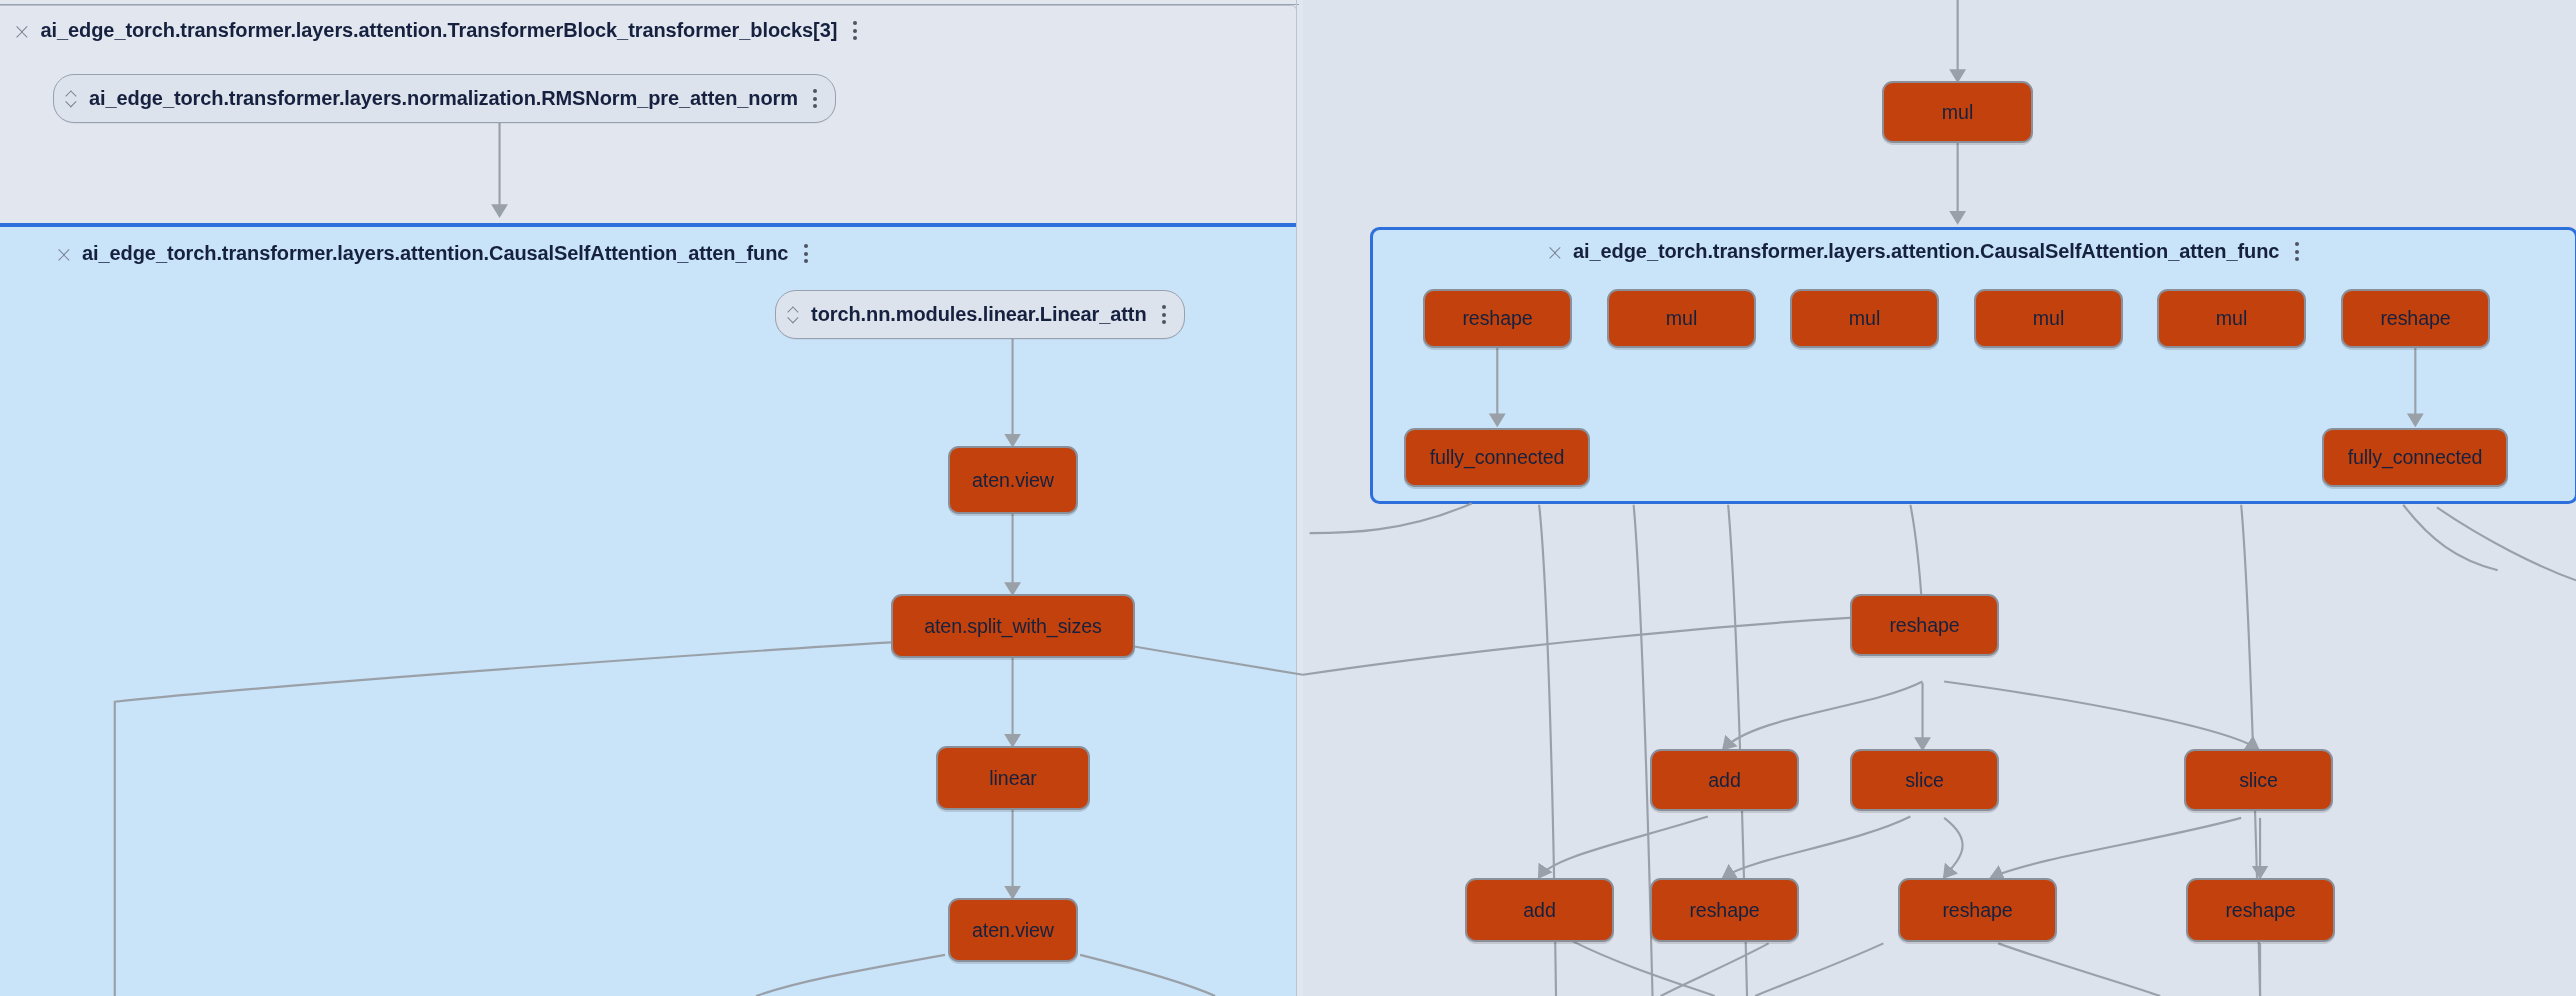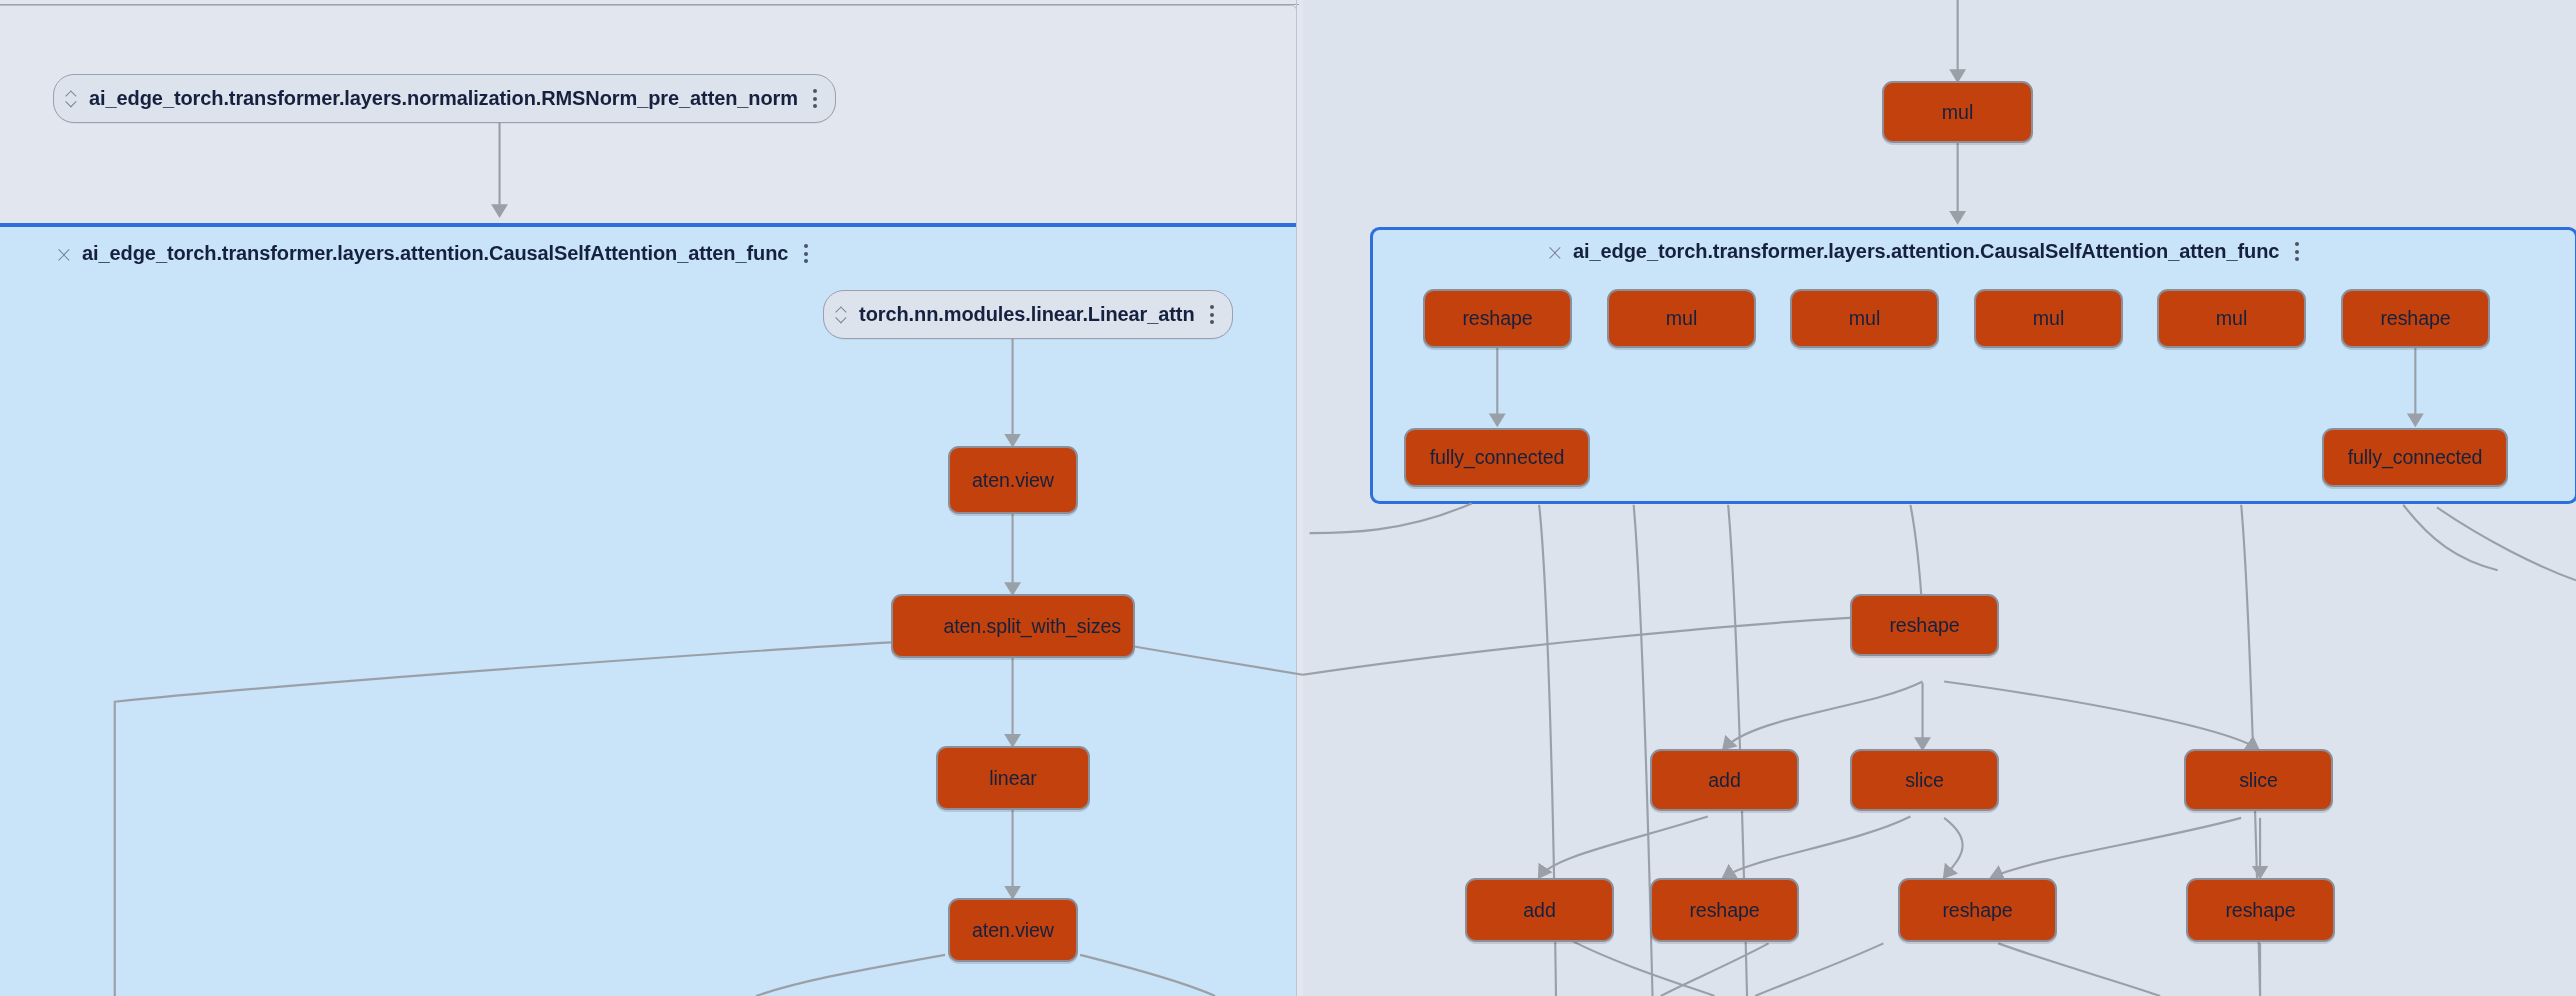--- a/index.html
+++ b/index.html
@@ -157,21 +157,21 @@
     cursor: pointer;
     box-shadow: 0 0.7px 0 rgba(0,0,0,.07);
   }
   .pill .plabel {
     font-size: 20px;
     font-weight: bold;
     color: #16213f;
     letter-spacing: -0.1px;
   }
   .pill-rms    { left: 53px;  top: 74px; }
-  .pill-linear { left: 775px;top: 290px; margin-left: 48px; }
+  .pill-linear { left: 775px;top: 290px; }
 
   
   .node {
     position: absolute;
     display: flex;
     align-items: center;
     justify-content: center;
     background: #c2410c;
     border: 2px solid #8a8f99;
     border-radius: 10.8px;
@@ -257,20 +257,32 @@
       <path d="M3348,1212 L3348,1300" marker-end="url(#ah)"></path>
 
       <path d="M2330,1395 C2400,1430 2480,1455 2540,1476"></path>
       <path d="M2620,1398 C2560,1430 2500,1455 2460,1476"></path>
       <path d="M2790,1398 C2720,1430 2650,1455 2600,1476"></path>
       <path d="M2960,1398 C3050,1430 3140,1455 3200,1476"></path>
       <path d="M3348,1398 L3348,1476"></path>
     </g>
   </svg>
 
+  <div class="group-header hdr-top">
+    <span class="expander collapse">
+        <i class="up"></i>
+        <i class="down"></i>
+      </span>
+    <span class="glabel">ai_edge_torch.transformer.layers.attention.TransformerBlock_transformer_blocks[3]</span>
+    <span class="kebab">
+        <span></span>
+        <span></span>
+        <span></span>
+      </span>
+  </div>
 
   <div class="group-header hdr-left-attn">
     <span class="expander collapse">
         <i class="up"></i>
         <i class="down"></i>
       </span>
     <span class="glabel">ai_edge_torch.transformer.layers.attention.CausalSelfAttention_atten_func</span>
     <span class="kebab">
         <span></span>
         <span></span>
@@ -313,21 +325,21 @@
     <span class="kebab">
         <span></span>
         <span></span>
         <span></span>
       </span>
   </div>
 
   <div class="node" style="left:948px;top:446px;width:130px;height:68px;">
     <span>aten.view</span>
   </div>
-  <div class="node" style="left:891px;top:594px;width:244px;height:64px;justify-content:flex-end;">
+  <div class="node" style="left:891px;top:594px;width:244px;height:64px;">
     <span>aten.split_with_sizes</span>
   </div>
   <div class="node" style="left:936px;top:746px;width:154px;height:64px;">
     <span>linear</span>
   </div>
   <div class="node" style="left:948px;top:898px;width:130px;height:64px;">
     <span>aten.view</span>
   </div>
 
   <div class="node" style="left:1882px;top:81px;width:151px;height:62px;">

